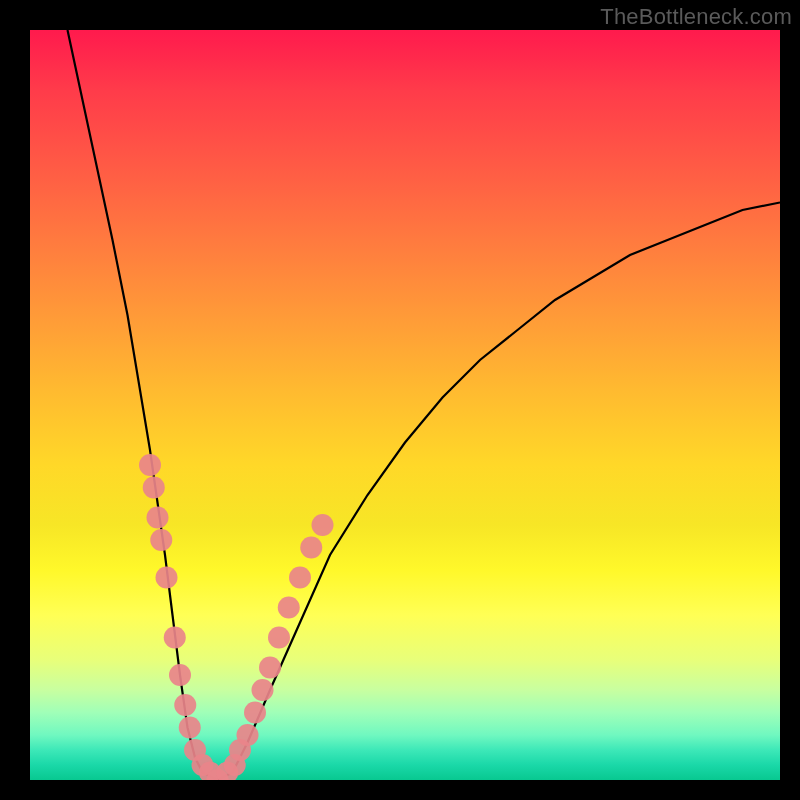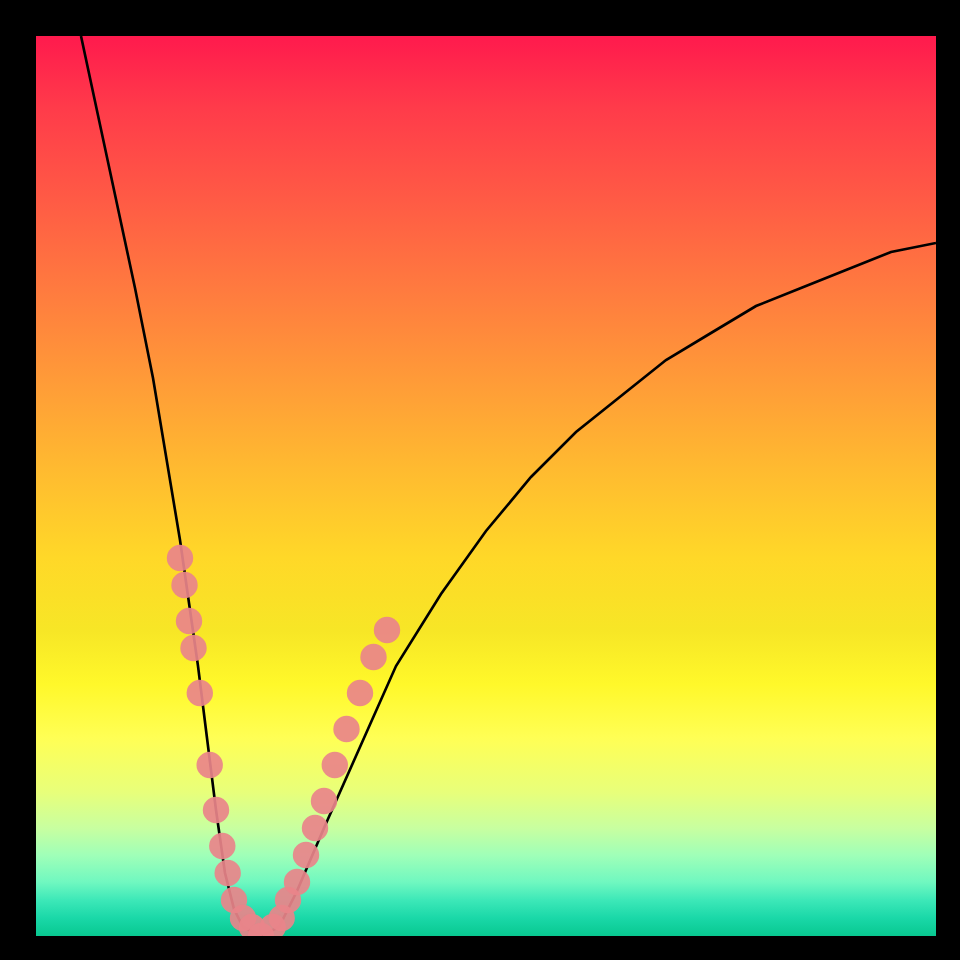--- a/index.html
+++ b/index.html
@@ -93,13 +93,14 @@
           <circle cx="232.50" cy="660.00" r="11" fill="#e9848a" fill-opacity="0.92"></circle>
           <circle cx="240.00" cy="637.50" r="11" fill="#e9848a" fill-opacity="0.92"></circle>
           <circle cx="249.00" cy="607.50" r="11" fill="#e9848a" fill-opacity="0.92"></circle>
           <circle cx="258.75" cy="577.50" r="11" fill="#e9848a" fill-opacity="0.92"></circle>
           <circle cx="270.00" cy="547.50" r="11" fill="#e9848a" fill-opacity="0.92"></circle>
           <circle cx="281.25" cy="517.50" r="11" fill="#e9848a" fill-opacity="0.92"></circle>
           <circle cx="292.50" cy="495.00" r="11" fill="#e9848a" fill-opacity="0.92"></circle>
         </g>
     </svg>
   </div>
+  <div class="watermark">TheBottleneck.com</div>
 </div>
 
 </body></html>

